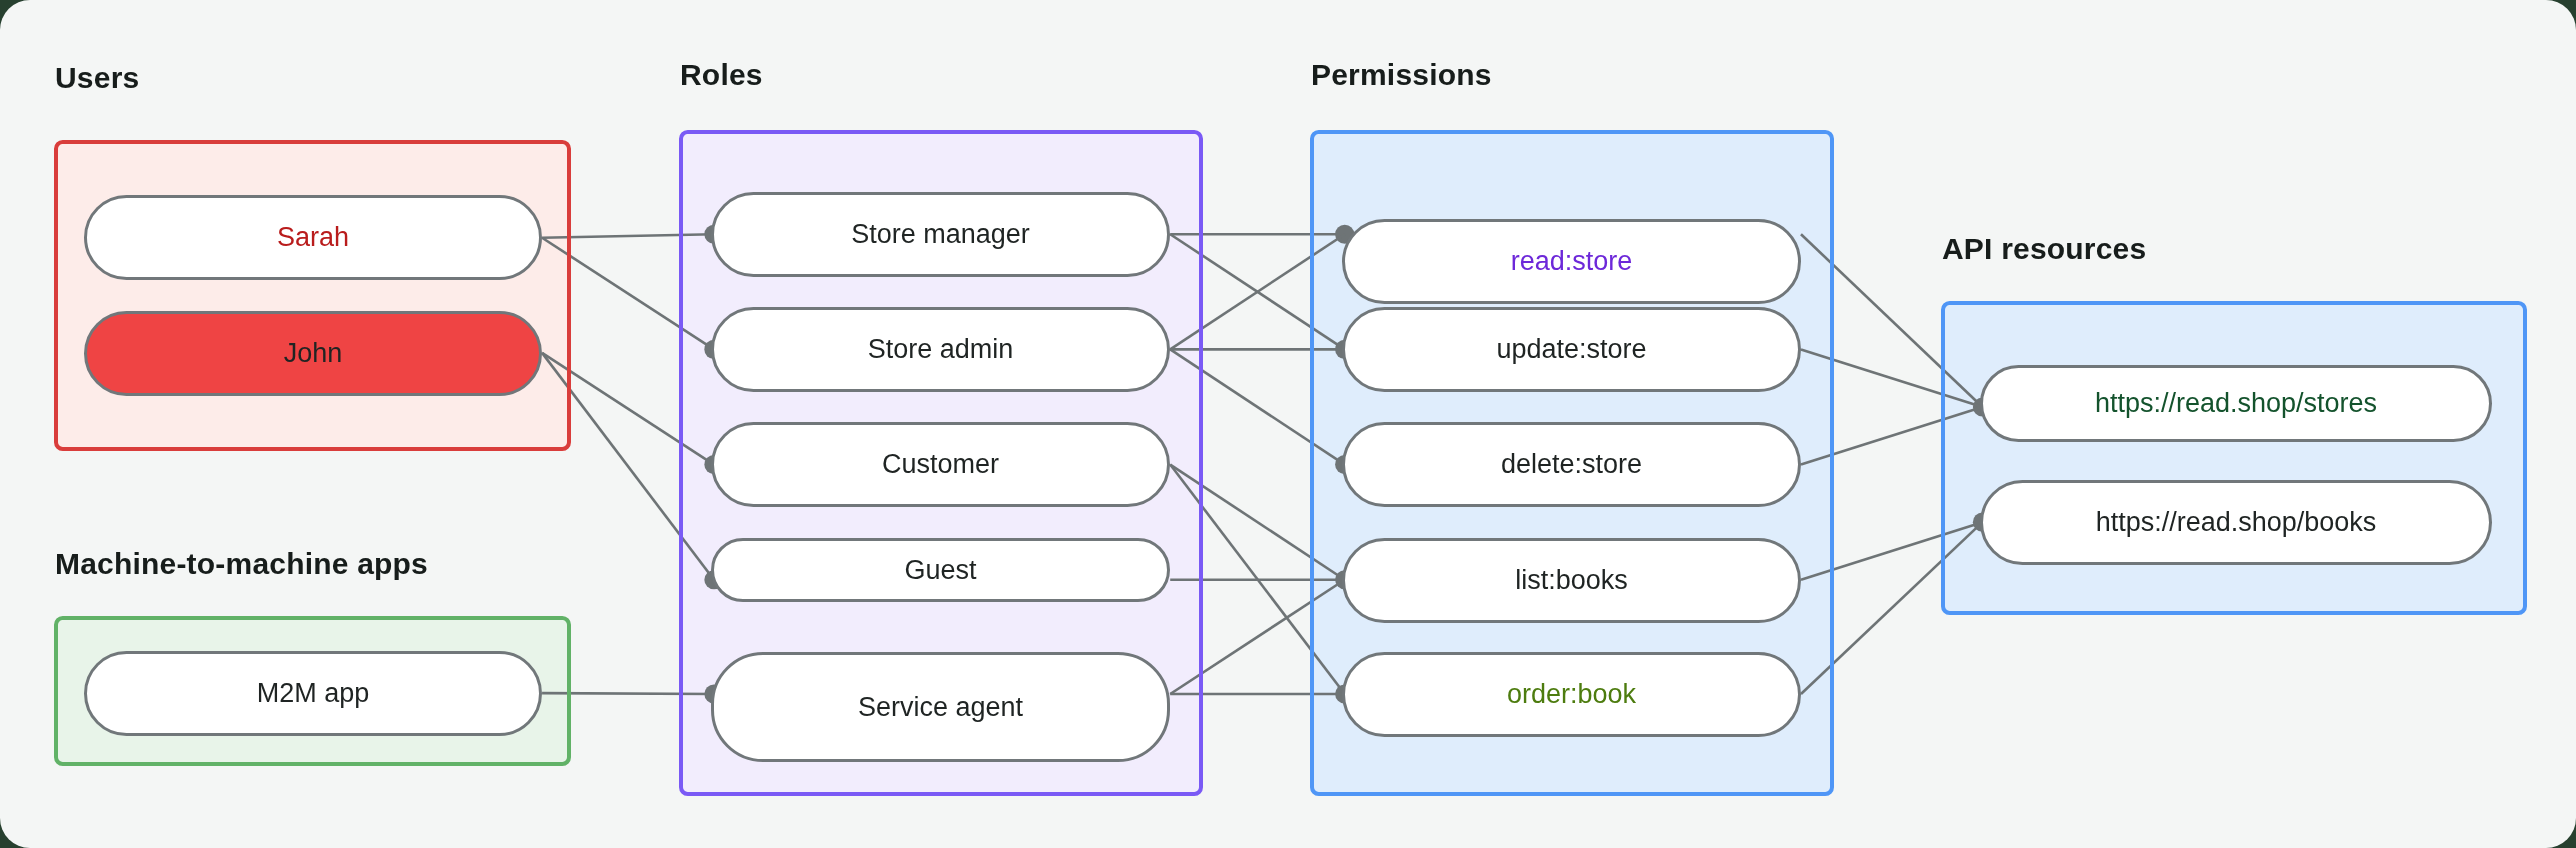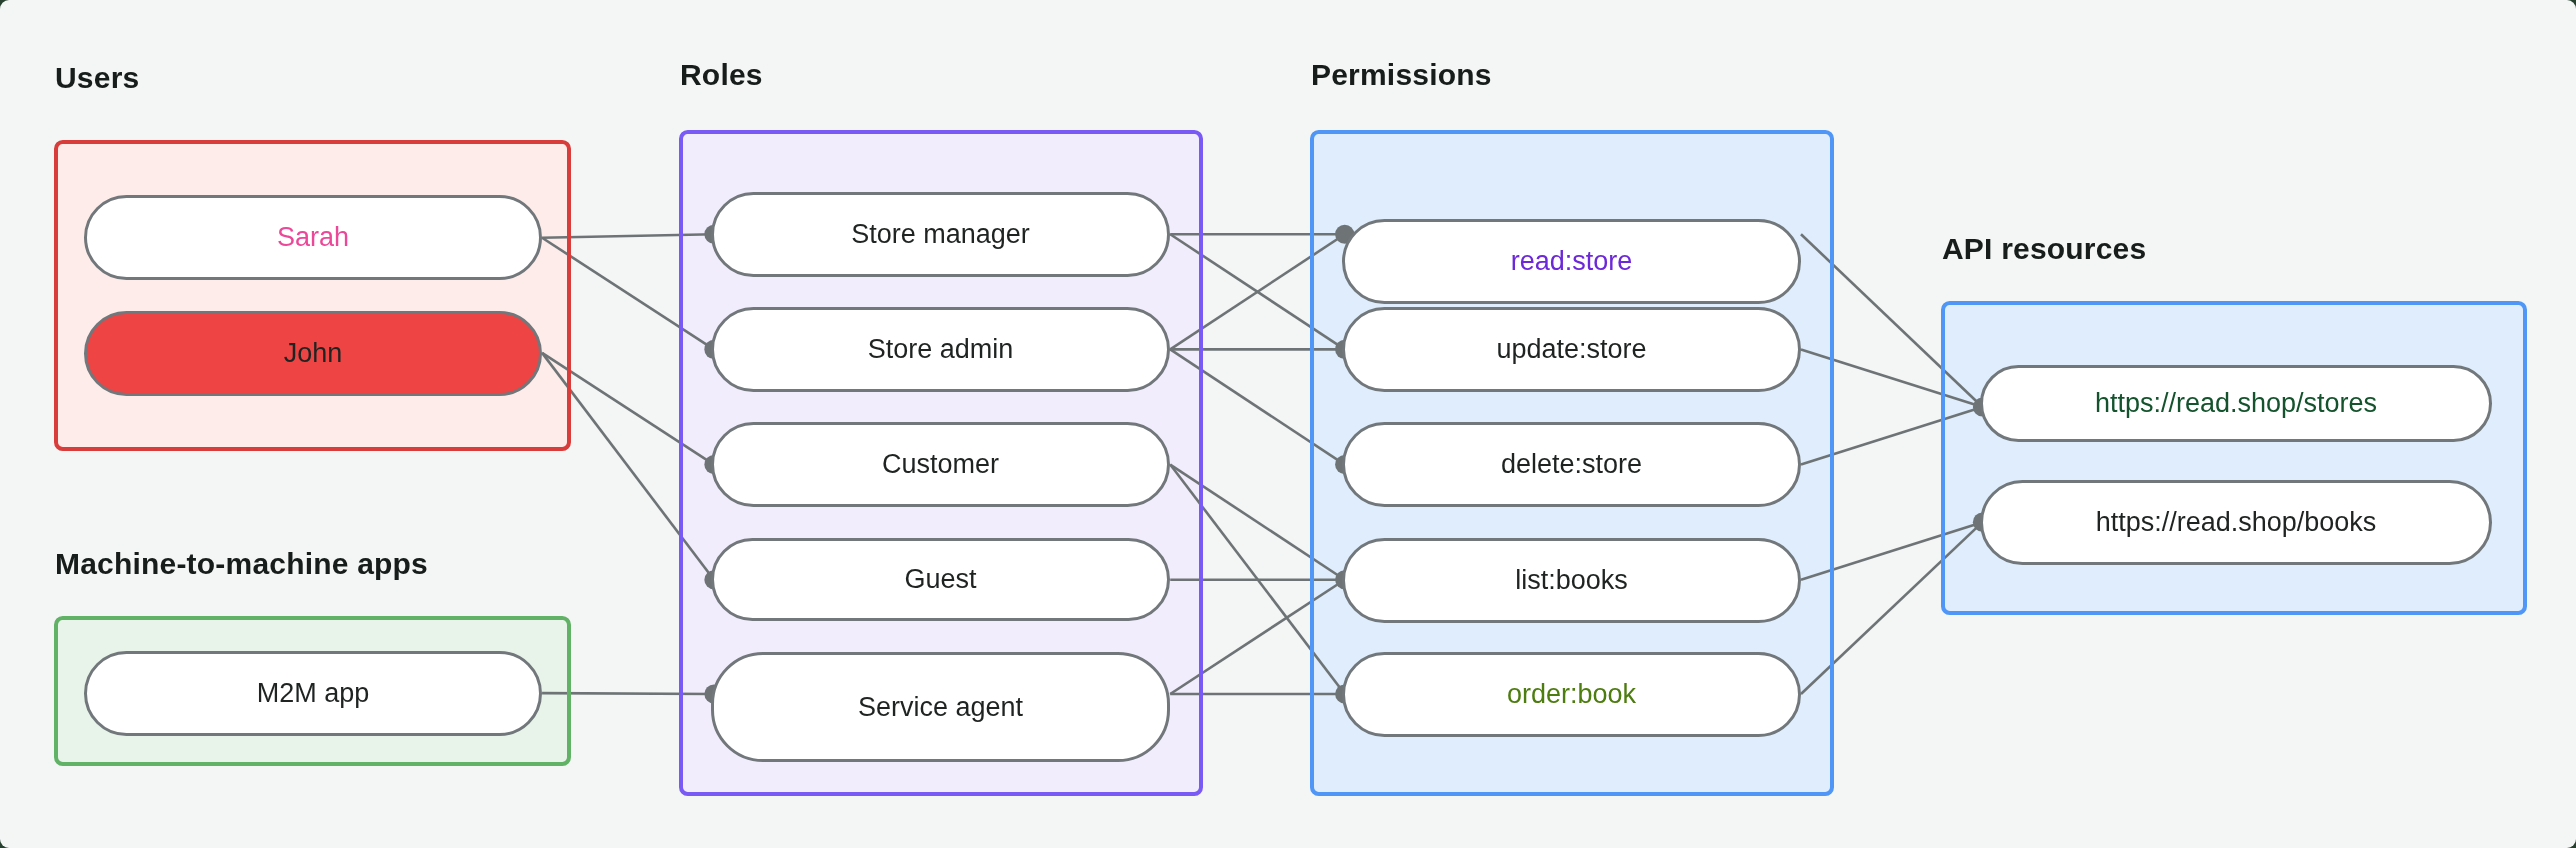--- a/index.html
+++ b/index.html
@@ -59,21 +59,21 @@
   }
   svg.edges-svg {
     position: absolute;
     inset: 0;
   }
 </style>
 </head>
 <body>
 
 <div class="stage" style="background: rgb(39, 64, 47);">
-  <div class="canvas" id="canvas" style="background: rgb(244, 246, 245); border-radius: 9px; padding-left: 28px;">
+  <div class="canvas" id="canvas" style="background: rgb(244, 246, 245); border-radius: 30px; padding-left: 28px;">
     <div class="layer" id="layer-group-fills">
         <div class="group-fill" style="left: 54px; top: 140px; width: 517px; height: 311px; background: rgb(253, 236, 233);"></div>
         <div class="group-fill" style="left: 54px; top: 616px; width: 517px; height: 150px; background: rgb(232, 244, 233);"></div>
         <div class="group-fill" style="left: 679px; top: 130px; width: 524px; height: 666px; background: rgb(242, 237, 253);"></div>
         <div class="group-fill" style="left: 1310px; top: 130px; width: 524px; height: 666px; background: rgb(223, 237, 252);"></div>
         <div class="group-fill" style="left: 1941px; top: 301px; width: 586px; height: 314px; background: rgb(223, 237, 252);"></div>
       </div>
     <svg class="edges-svg" id="layer-edges" viewBox="0 0 2952 972" width="2576" height="848">
         <line x1="621" y1="272.5" x2="818" y2="268.5" stroke="#6e7476" stroke-width="3"></line>
         <circle cx="818" cy="268.5" r="11" fill="#6e7476"></circle>
@@ -116,27 +116,27 @@
         <div class="group-border" style="left: 1941px; top: 301px; width: 586px; height: 314px; border-color: rgb(79, 150, 246);"></div>
       </div>
     <div class="layer" id="layer-labels">
         <div class="group-label" style="left: 55px; top: 61px; color: rgb(23, 29, 27);">Users</div>
         <div class="group-label" style="left: 55px; top: 547px; color: rgb(23, 29, 27);">Machine-to-machine apps</div>
         <div class="group-label" style="left: 680px; top: 58px; color: rgb(23, 29, 27);">Roles</div>
         <div class="group-label" style="left: 1311px; top: 58px; color: rgb(23, 29, 27);">Permissions</div>
         <div class="group-label" style="left: 1942px; top: 232px; color: rgb(23, 29, 27);">API resources</div>
       </div>
     <div class="layer" id="layer-nodes">
-        <div class="node" style="left: 84px; top: 195px; width: 458px; height: 85px; border-color: rgb(113, 119, 122); background: rgb(255, 255, 255); color: #ec4899;">Sarah</div>
+        <div class="node" style="left: 84px; top: 195px; width: 458px; height: 85px; border-color: rgb(113, 119, 122); background: rgb(255, 255, 255); color: #b91c1c;">Sarah</div>
         <div class="node" style="left: 84px; top: 311px; width: 458px; height: 85px; border-color: rgb(113, 119, 122); background: #ef4444; color: rgb(31, 36, 35);">John</div>
         <div class="node" style="left: 84px; top: 651px; width: 458px; height: 85px; border-color: rgb(113, 119, 122); background: rgb(255, 255, 255); color: rgb(31, 36, 35);">M2M app</div>
         <div class="node" style="left: 711px; top: 192px; width: 459px; height: 85px; border-color: rgb(113, 119, 122); background: rgb(255, 255, 255); color: rgb(31, 36, 35);">Store manager</div>
         <div class="node" style="left: 711px; top: 307px; width: 459px; height: 85px; border-color: rgb(113, 119, 122); background: rgb(255, 255, 255); color: rgb(31, 36, 35);">Store admin</div>
         <div class="node" style="left: 711px; top: 422px; width: 459px; height: 85px; border-color: rgb(113, 119, 122); background: rgb(255, 255, 255); color: rgb(31, 36, 35);">Customer</div>
-        <div class="node" style="left: 711px; top: 538px; width: 459px; height: 83px; border-color: rgb(113, 119, 122); background: rgb(255, 255, 255); color: rgb(31, 36, 35);">Guest</div>
+        <div class="node" style="left: 711px; top: 538px; width: 459px; height: 64px; border-color: rgb(113, 119, 122); background: rgb(255, 255, 255); color: rgb(31, 36, 35);">Guest</div>
         <div class="node" style="left: 711px; top: 652px; width: 459px; height: 110px; border-color: rgb(113, 119, 122); background: rgb(255, 255, 255); color: rgb(31, 36, 35);">Service agent</div>
         <div class="node" style="left: 1342px; top: 192px; width: 459px; height: 85px; border-color: rgb(113, 119, 122); background: rgb(255, 255, 255); color: #6d28d9; margin-top: 27px;">read:store</div>
         <div class="node" style="left: 1342px; top: 307px; width: 459px; height: 85px; border-color: rgb(113, 119, 122); background: rgb(255, 255, 255); color: rgb(31, 36, 35);">update:store</div>
         <div class="node" style="left: 1342px; top: 422px; width: 459px; height: 85px; border-color: rgb(113, 119, 122); background: rgb(255, 255, 255); color: rgb(31, 36, 35); text-align: center;">delete:store</div>
         <div class="node" style="left: 1342px; top: 538px; width: 459px; height: 85px; border-color: rgb(113, 119, 122); background: rgb(255, 255, 255); color: rgb(31, 36, 35);">list:books</div>
         <div class="node" style="left: 1342px; top: 652px; width: 459px; height: 85px; border-color: rgb(113, 119, 122); background: rgb(255, 255, 255); color: #4d7c0f;">order:book</div>
         <div class="node" style="left: 1980px; top: 365px; width: 512px; height: 77px; border-color: rgb(113, 119, 122); background: rgb(255, 255, 255); color: #14532d;">https://read.shop/stores</div>
         <div class="node" style="left: 1980px; top: 480px; width: 512px; height: 85px; border-color: rgb(113, 119, 122); background: rgb(255, 255, 255); color: rgb(31, 36, 35);">https://read.shop/books</div>
       </div>
   </div>

